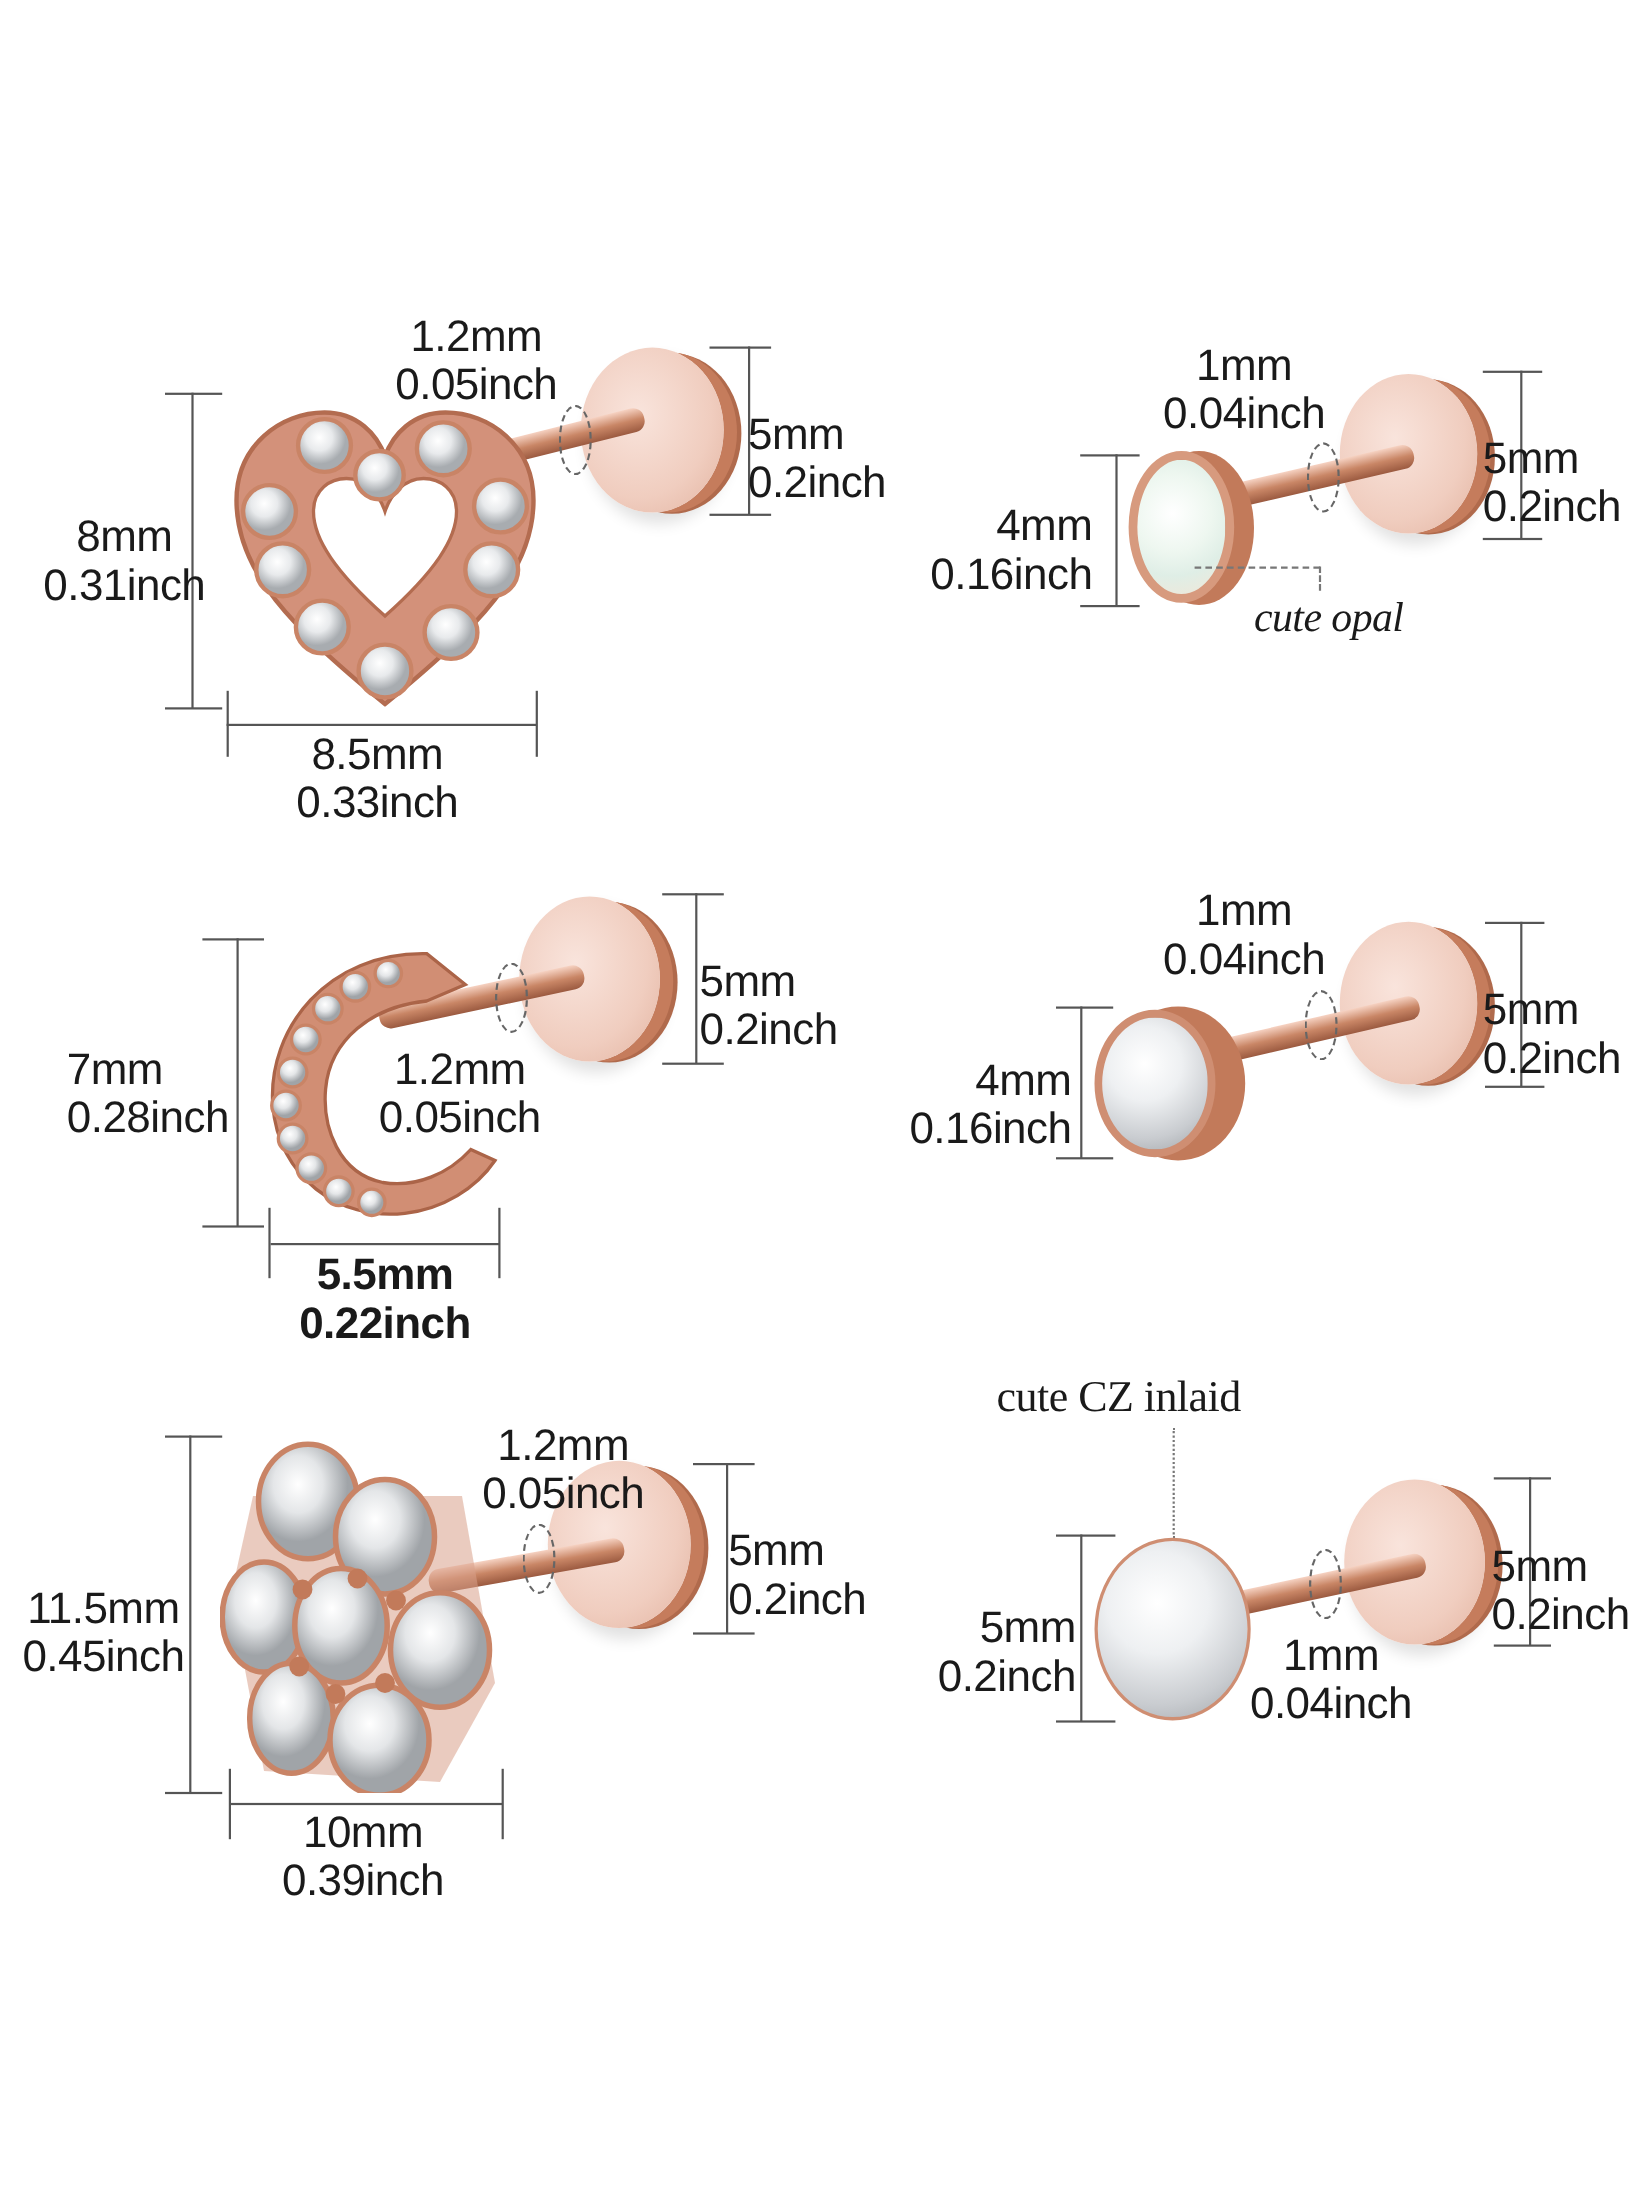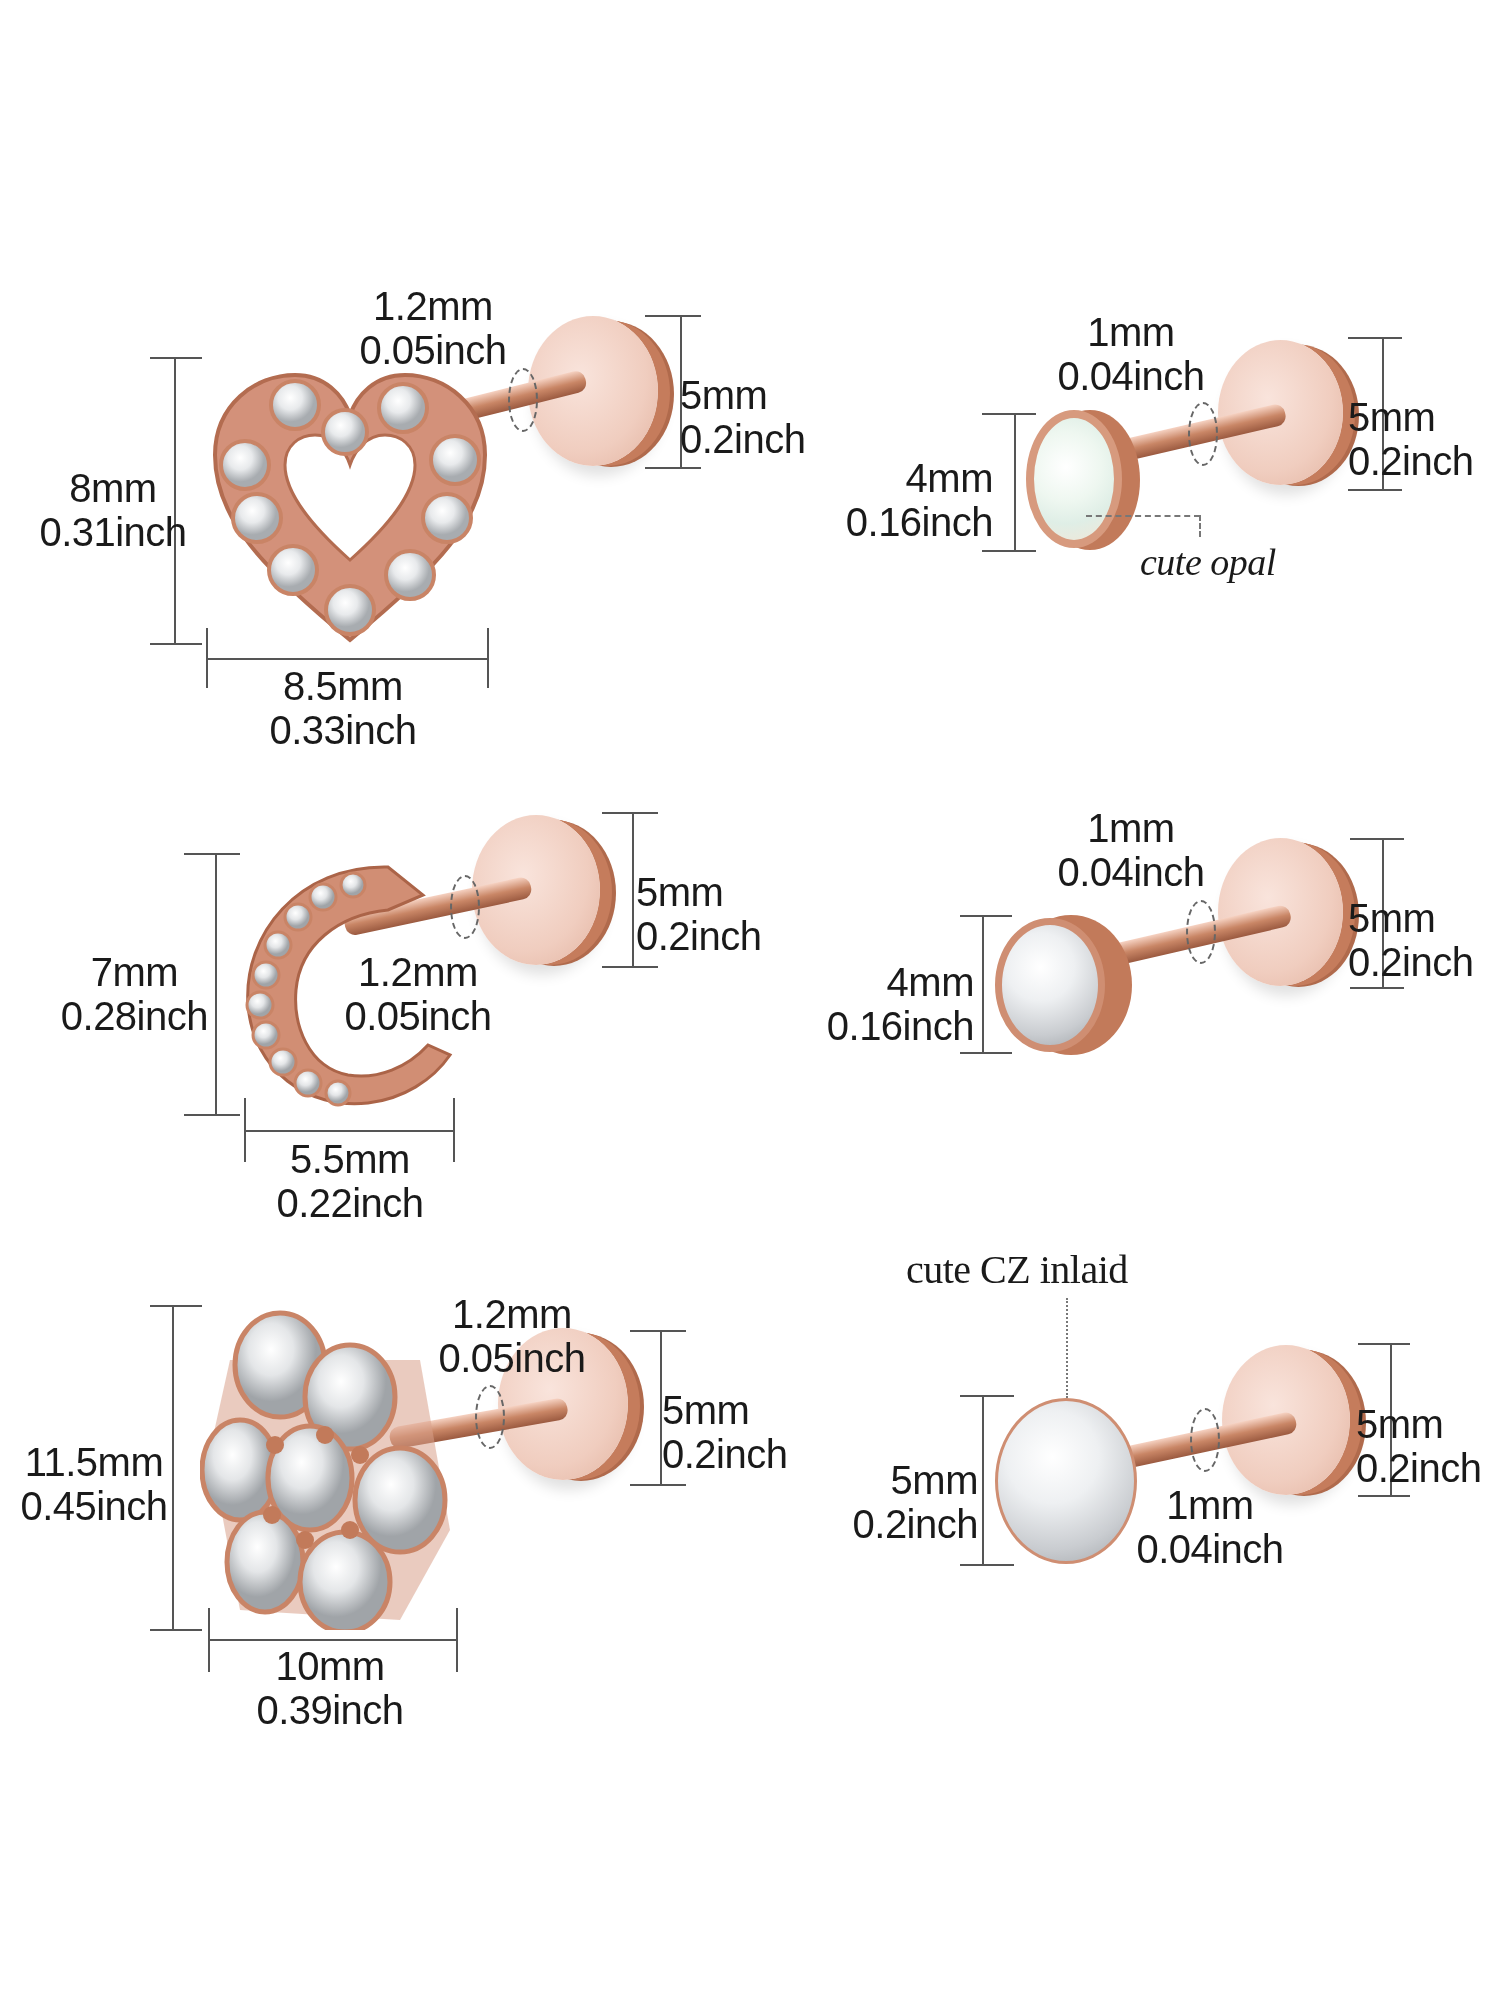--- a/index.html
+++ b/index.html
@@ -147,25 +147,25 @@
   <div class="dim" style="left:602px; top:812px; width:56px; height:2px;"></div>
   <div class="dim" style="left:602px; top:966px; width:56px; height:2px;"></div>
   <div class="lbl c" style="left:418px; top:950px;">
       <span>1.2mm</span>
       <span>0.05inch</span>
     </div>
   <div class="lbl" style="left:636px; top:870px;">
       <span>5mm</span>
       <span>0.2inch</span>
     </div>
-  <div class="lbl r" style="left:208px; top:950px; text-align:center;">
+  <div class="lbl r" style="left:208px; top:950px; text-align:left;">
       <span>7mm</span>
       <span>0.28inch</span>
     </div>
-  <div class="lbl c" style="left:350px; top:1137px;">
+  <div class="lbl c" style="left:350px; top:1137px;font-weight:bold;">
       <span>5.5mm</span>
       <span>0.22inch</span>
     </div>
 </div>
 
 <div>
   <div class="disc" style="left:1218px; top:838px; width:125px; height:148px;"></div>
   <div class="post" style="left:1110px; top:945px; width:185px; transform:rotate(-13deg);"></div>
   <div class="dash-ring" style="left:1186px; top:900px;"></div>
   <div class="bezel-edge" style="left:1010px; top:915px; width:122px; height:140px;"></div>

